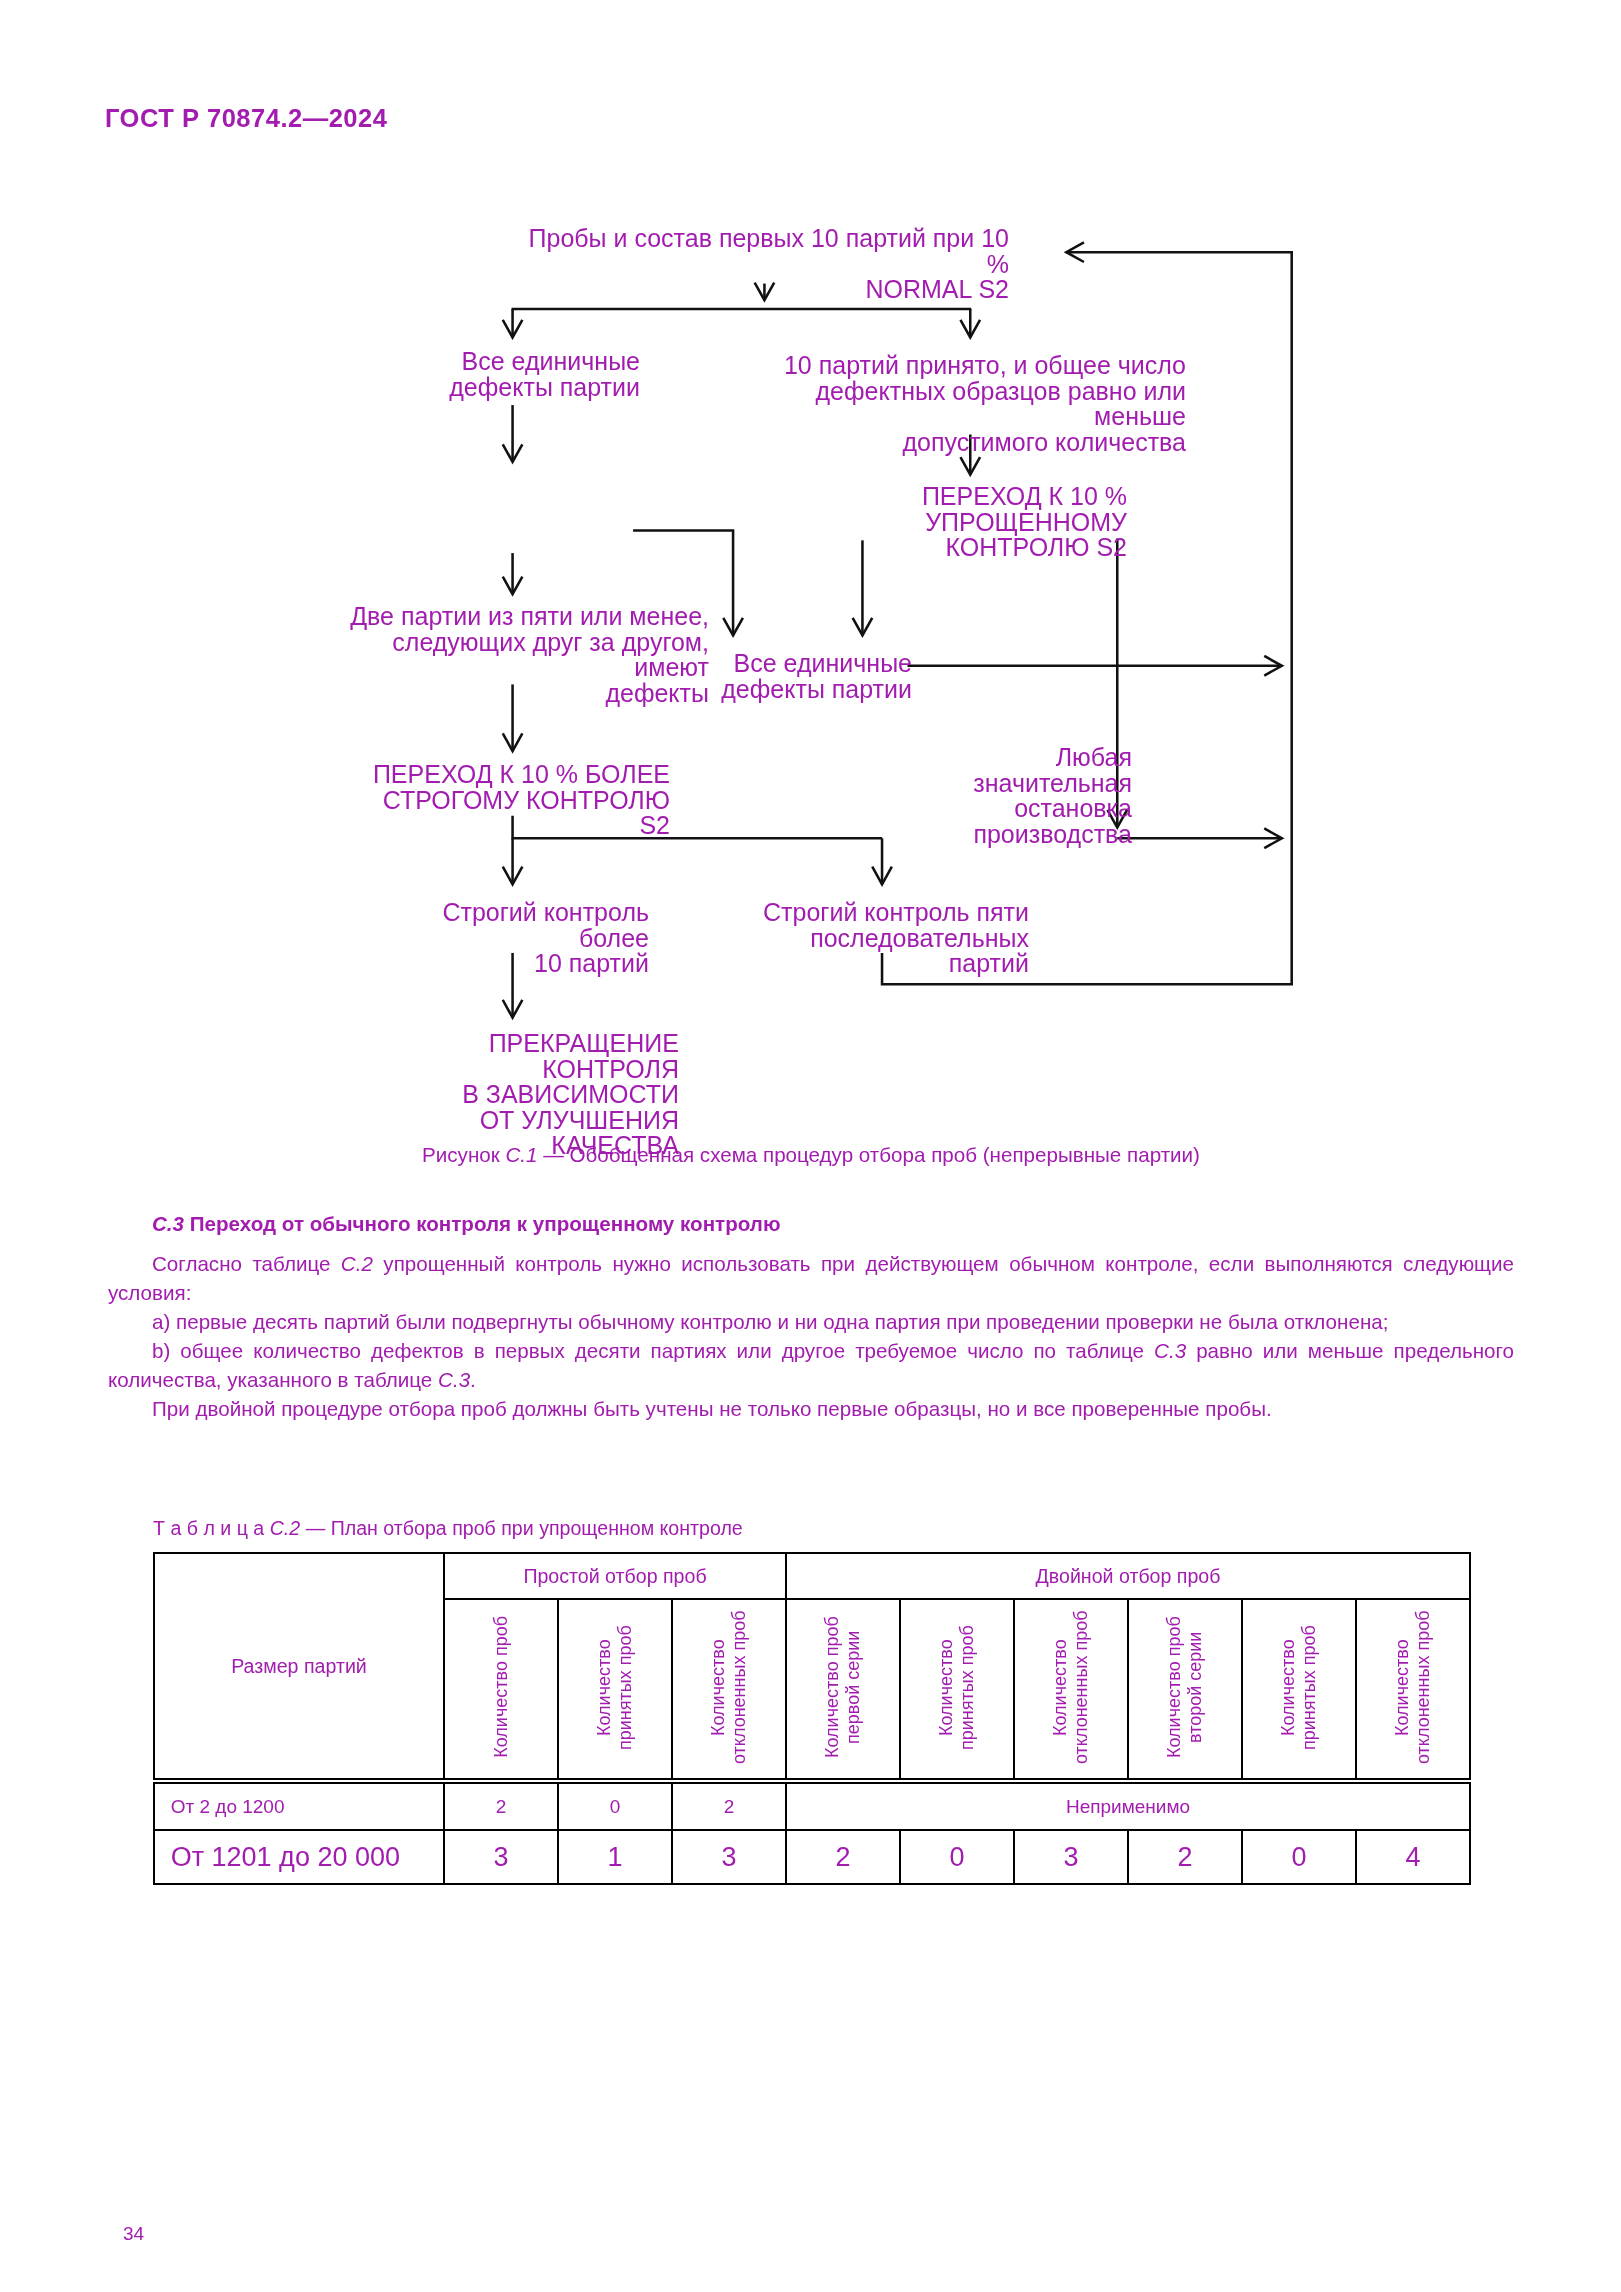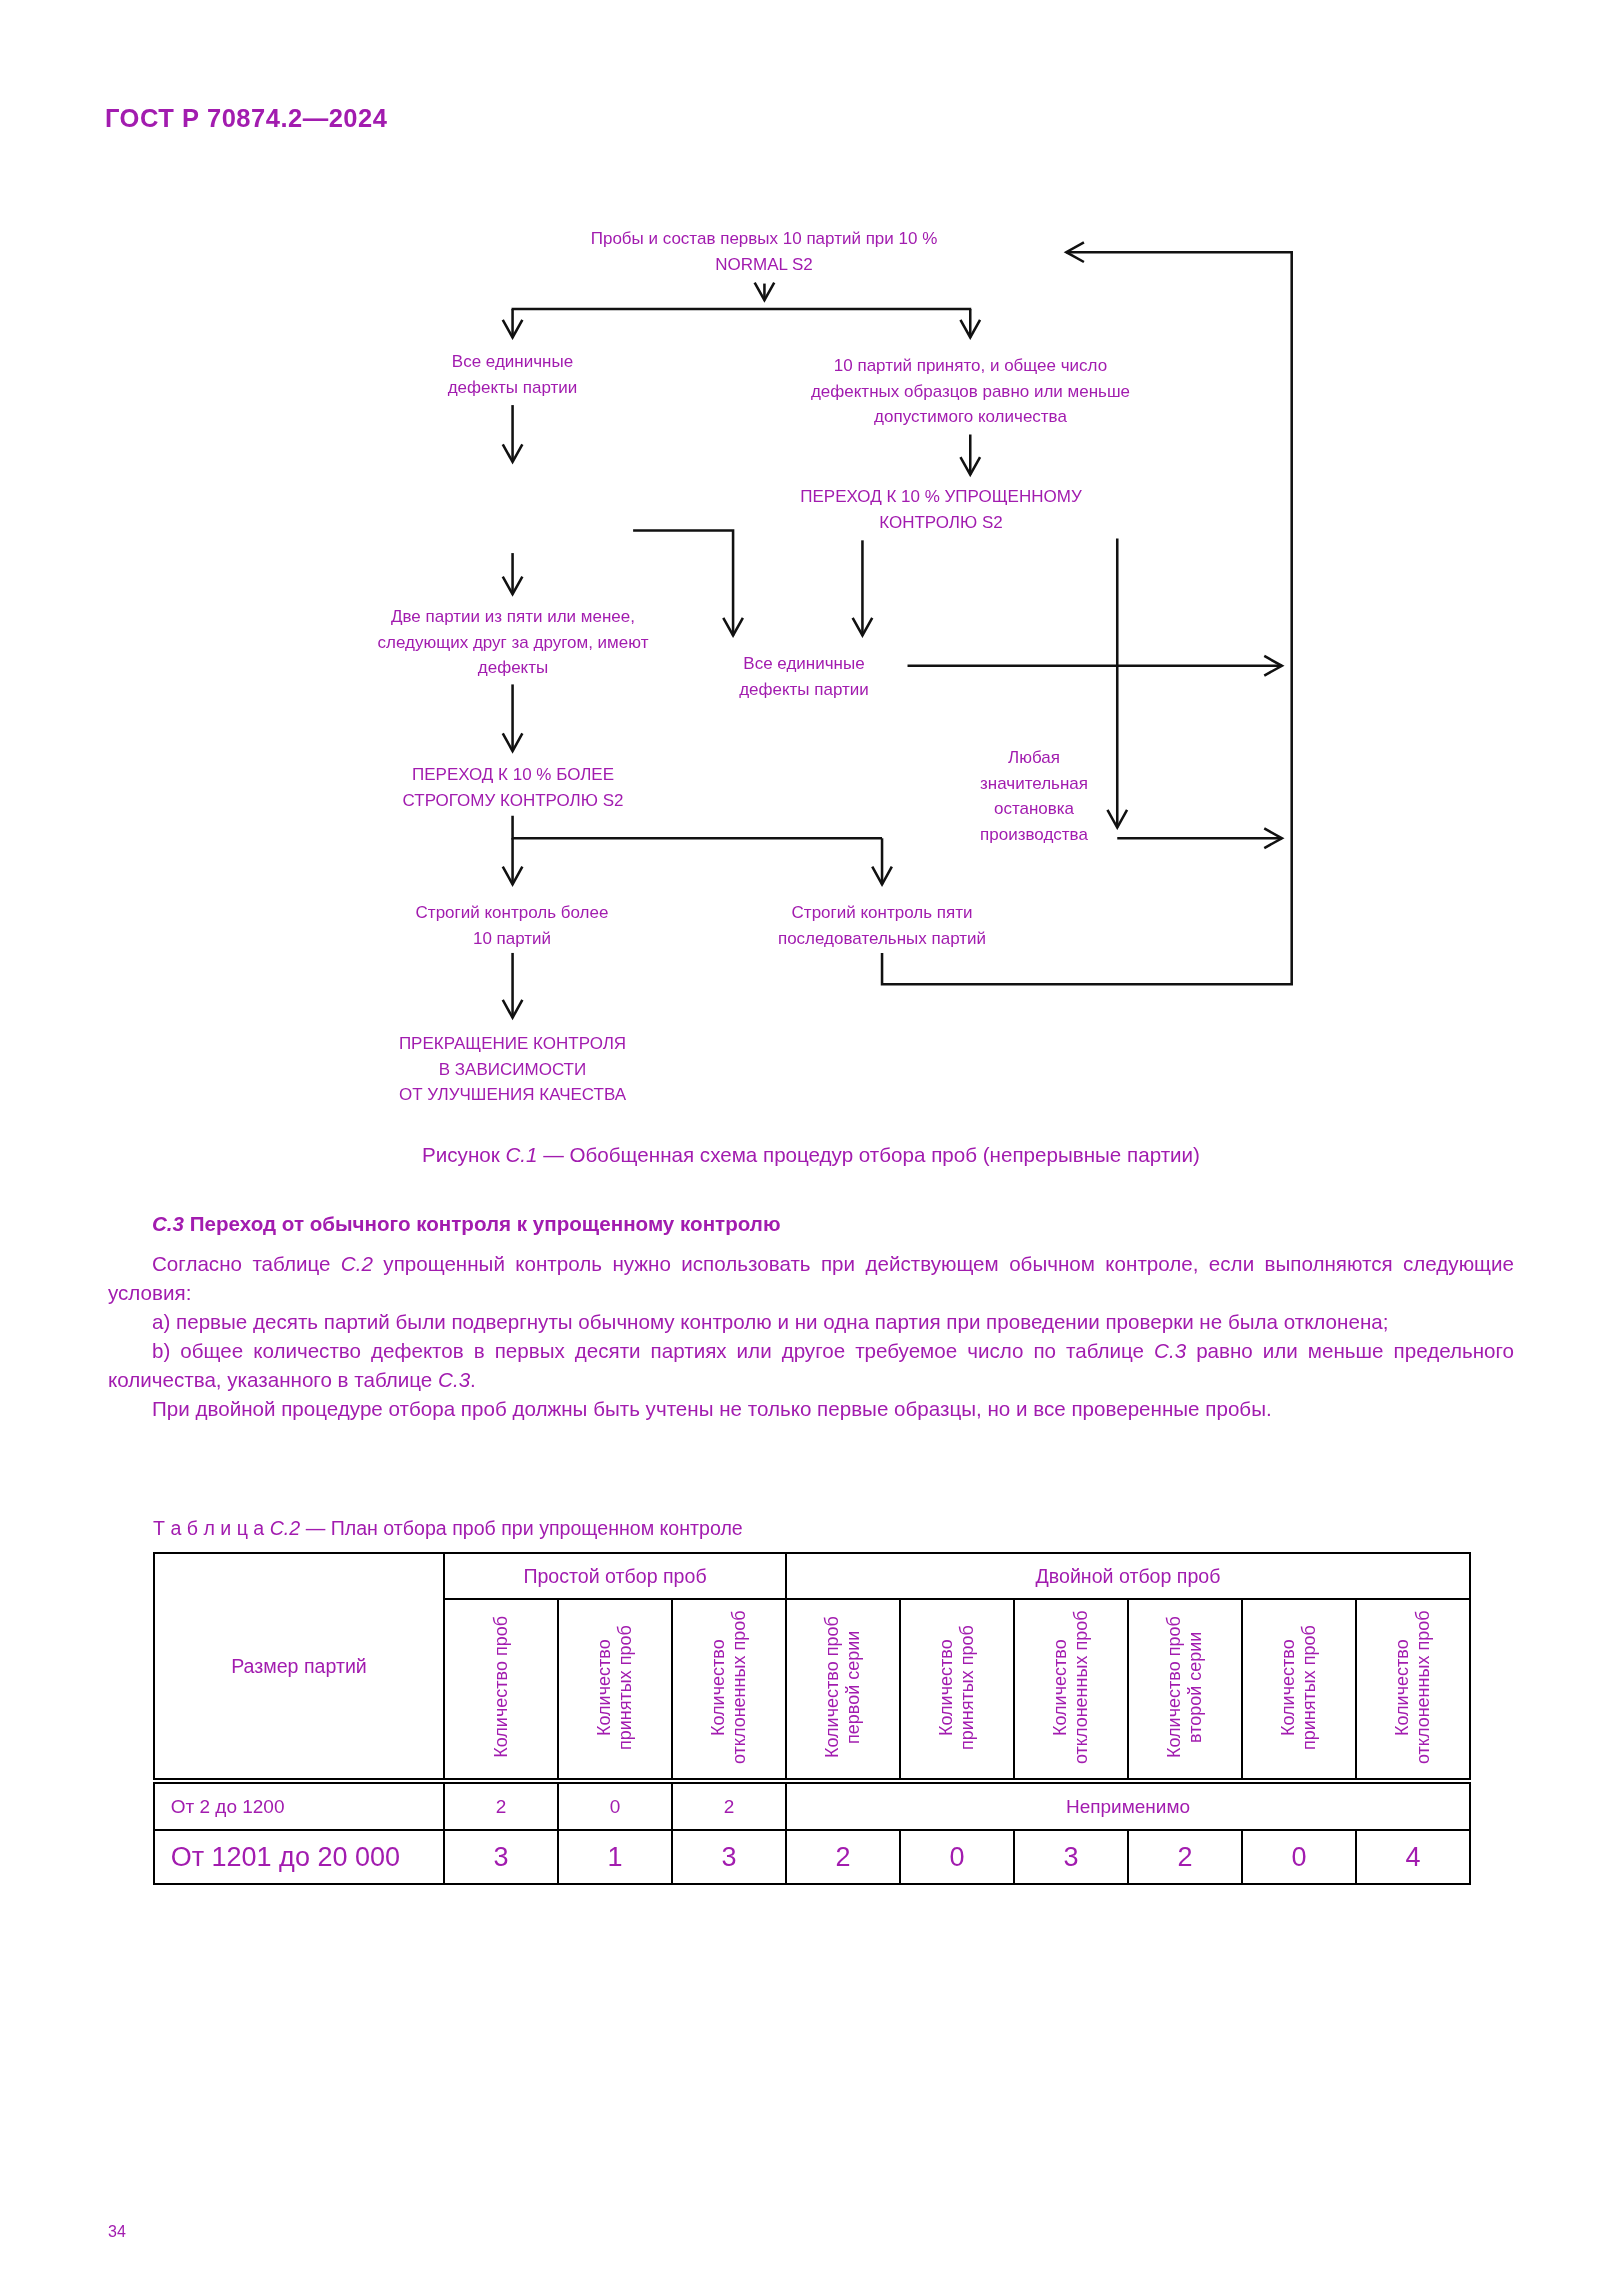--- a/index.html
+++ b/index.html
@@ -4,21 +4,21 @@
 <style>
   html,body{margin:0;padding:0;background:#888;}
   .page{
     position:relative;width:1621px;height:2293px;background:#ffffff;
     font-family:"Liberation Sans","DejaVu Sans",sans-serif;color:#a21caf;
     overflow:hidden;margin:0 auto;
   }
   .doc-header{position:absolute;left:105px;top:104px;font-size:25.5px;font-weight:bold;letter-spacing:0.5px;}
   
   .fc-layer{position:absolute;left:0;top:0;width:1621px;height:2293px;pointer-events:none;}
-  .fc-node{position:absolute;text-align:center;font-size:17px;line-height:25.5px;white-space:pre-line;}
+  .fc-node{position:absolute;text-align:right;font-size:25px;line-height:25.5px;white-space:pre-line;}
   
   .fig-caption{position:absolute;left:108px;top:1143px;width:1406px;text-align:center;font-size:20.6px;}
   .it{font-style:italic;}
   .sec-heading{position:absolute;left:152px;top:1212px;font-size:20.6px;font-weight:bold;}
   .body-text{position:absolute;left:108px;top:1249px;width:1406px;font-size:20.6px;line-height:29px;text-align:justify;}
   .body-text p{margin:0;text-indent:44px;}
   
   .tbl-caption{position:absolute;left:153px;top:1517px;font-size:19.6px;}
   .gtable{position:absolute;left:153px;top:1552px;border-collapse:collapse;table-layout:fixed;}
   .gtable td,.gtable th{border:2px solid #000;padding:0;font-weight:normal;}
@@ -29,21 +29,21 @@
   .col-n{width:114px;}
   .grp-hdr{height:44px;text-align:center;font-size:19.6px;vertical-align:middle;}
   .rowhdr{text-align:center;font-size:19.6px;vertical-align:middle;}
   .vcell{height:178px;vertical-align:middle;text-align:center;border-bottom:6.9px double #000 !important;}
   .vwrap{writing-mode:vertical-rl;transform:rotate(180deg);margin:0 auto;
          font-size:18px;line-height:20.6px;max-height:169px;display:inline-block;text-align:center;}
   .dcell{height:45px;text-align:center;font-size:19px;vertical-align:middle;}
   .dcell2{height:52px;text-align:center;font-size:27px;vertical-align:middle;border-bottom:2.9px solid #000 !important;}
   .lbl{text-align:left !important;padding-left:15.7px !important;}
   .sizecell{border-bottom:6.9px double #000 !important;}
-  .page-num{position:absolute;left:108px;top:2223px;font-size:16px;}
+  .page-num{position:absolute;left:123px;top:2223px;font-size:19px;}
 </style>
 </head>
 <body>
 
 <div class="page">
 
   <div class="doc-header">ГОСТ Р 70874.2—2024</div>
 
   <svg class="fc-layer" width="1621" height="2293" viewBox="0 0 1654 2339" xmlns="http://www.w3.org/2000/svg">
     <defs>

